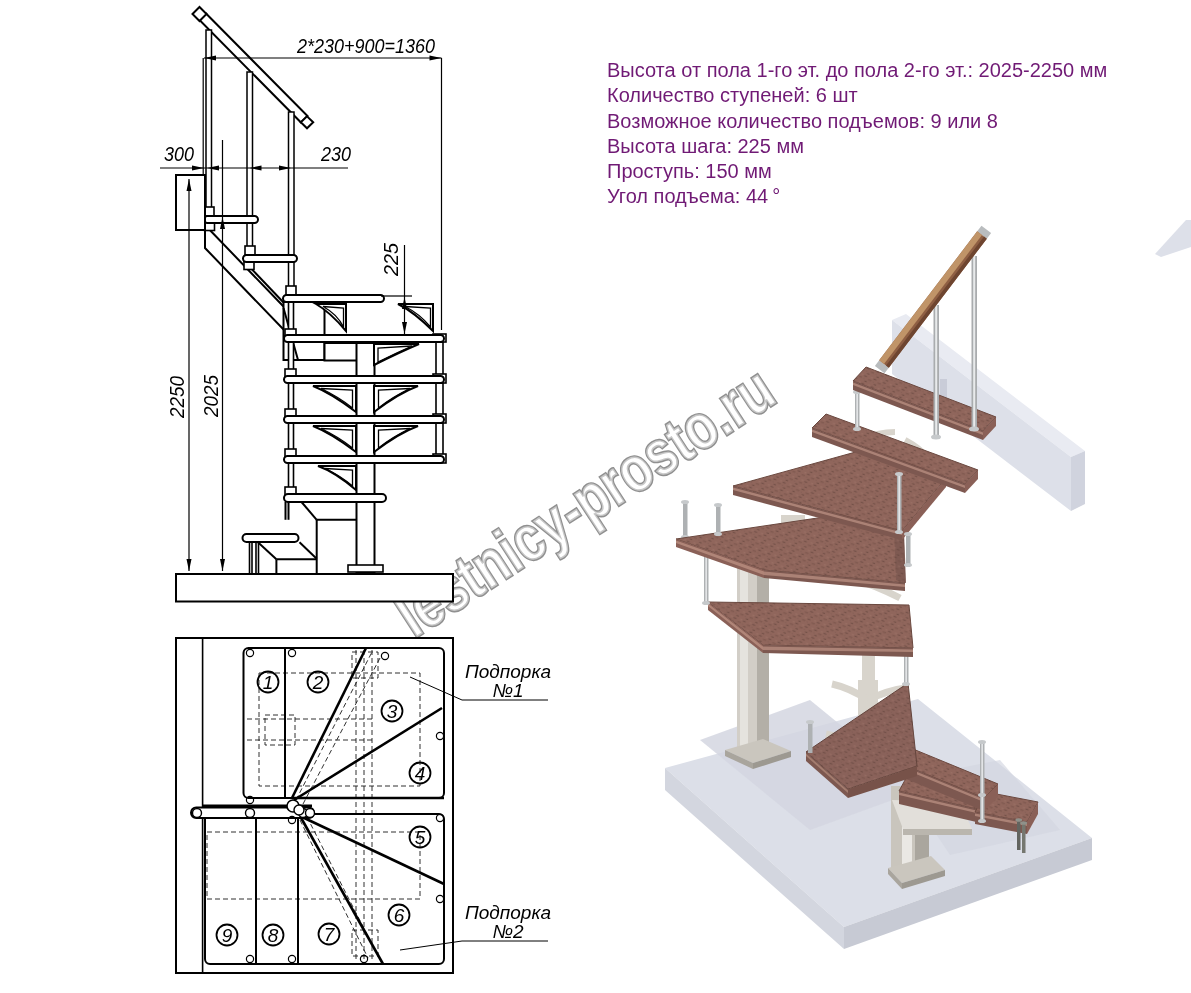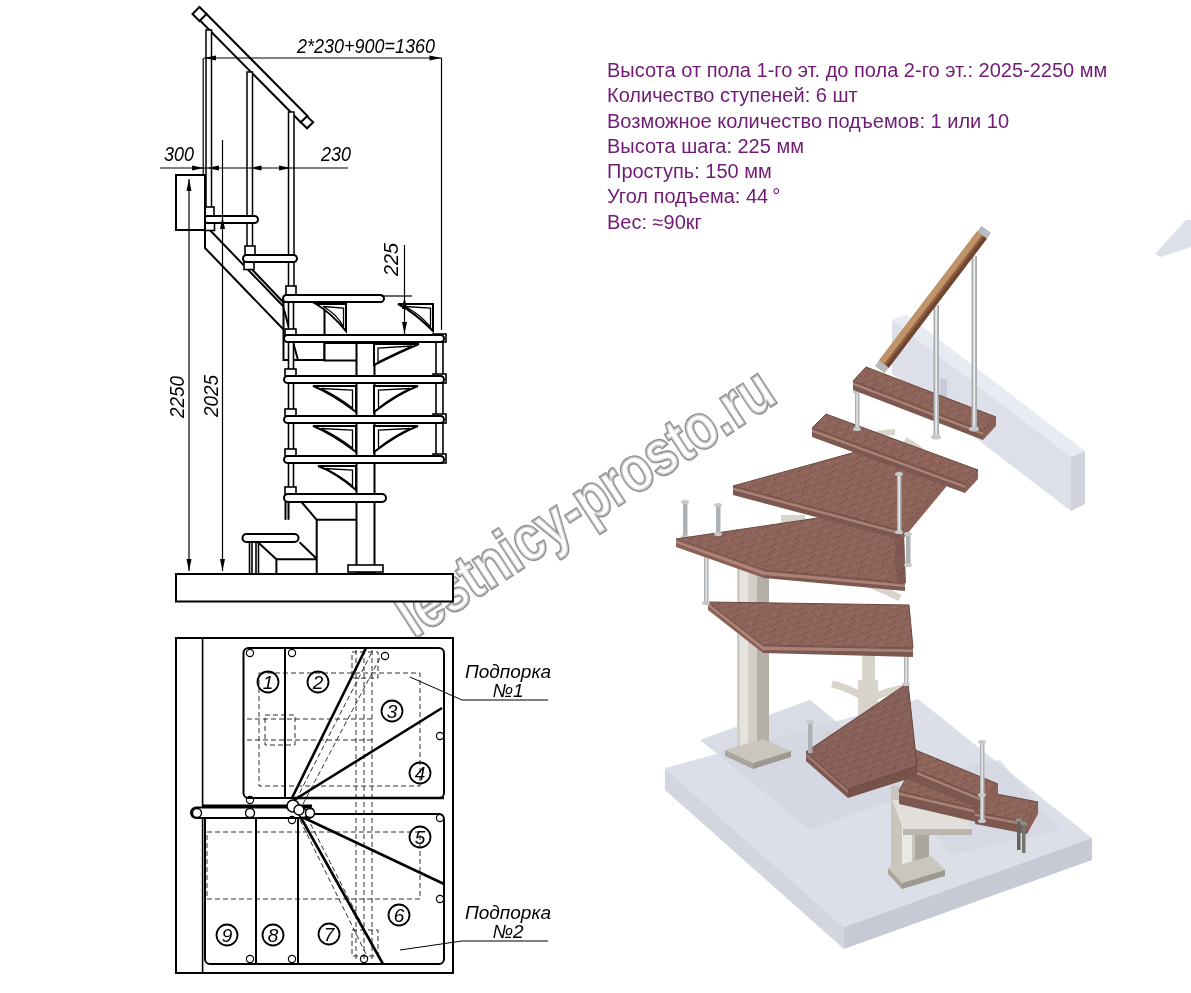--- a/index.html
+++ b/index.html
@@ -456,19 +456,18 @@
 <polygon points="986.8,238.7 991.1,233.1 981.5,225.7 977.2,231.3" fill="#b9bcbe"></polygon>
 <polygon points="888.8,367.7 986.8,238.7 977.2,231.3 879.2,360.3" fill="#8f5f43"></polygon>
 <polygon points="884,364 982,235 977.2,231.3 879.2,360.3" fill="#c09468"></polygon>
 <polygon points="888.8,367.7 986.8,238.7 984,236.5 886,365.5" fill="#6e4530"></polygon>
 </g>
 </svg>
 
 <div class="spec">
 <div>Высота от пола 1-го эт. до пола 2-го эт.: 2025-2250 мм</div>
 <div>Количество ступеней: 6 шт</div>
-<div>Возможное количество подъемов: 1 или 10</div>
+<div>Возможное количество подъемов: 9 или 8</div>
 <div>Высота шага: 225 мм</div>
 <div>Проступь: 150 мм</div>
 <div>Угол подъема: 44 °</div>
-<div>Вес: ≈90кг</div>
 </div>
 </div>
 
 </body></html>

